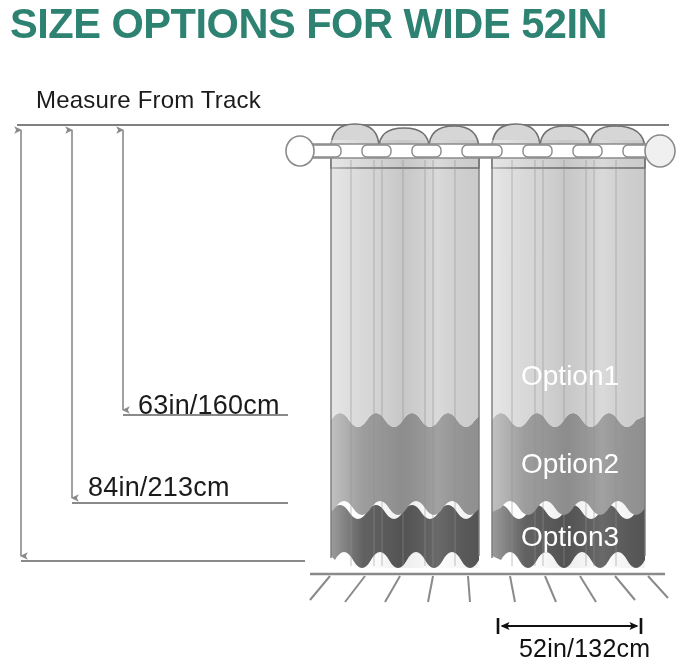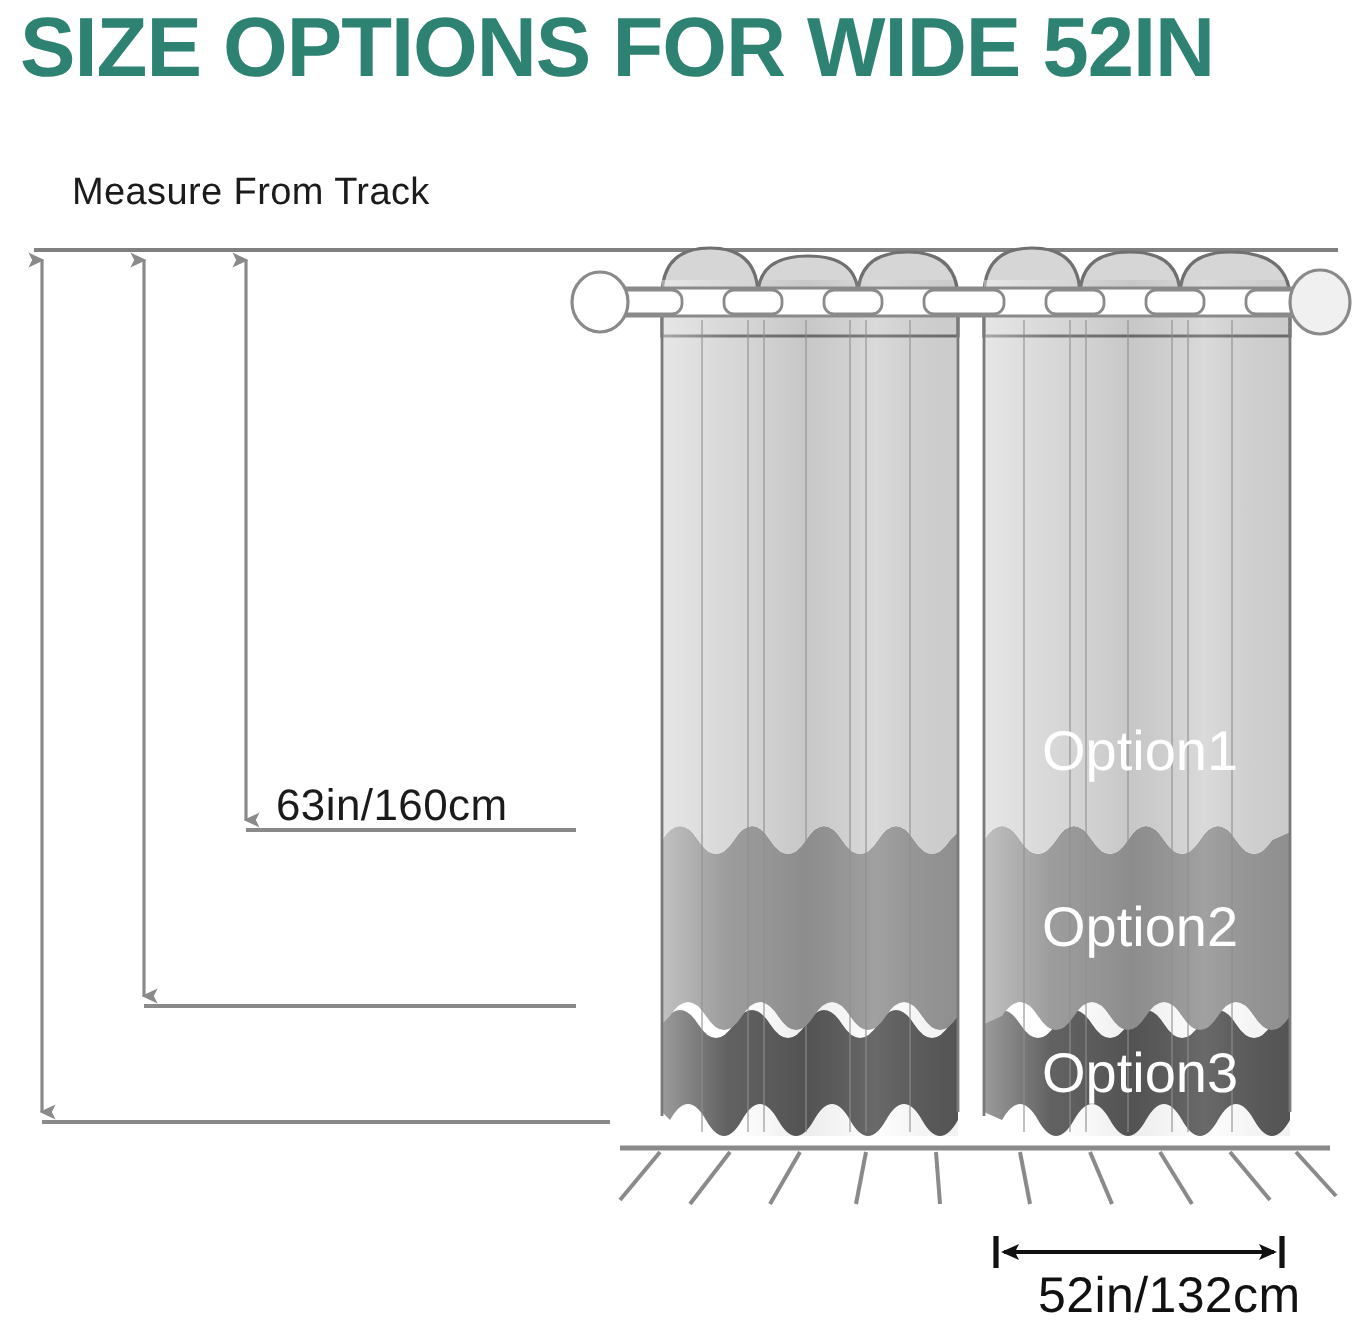--- a/index.html
+++ b/index.html
@@ -36,38 +36,38 @@
     line-height: 52px;
     transform: scaleX(0.99);
     transform-origin: left center;
   }
 
   
   #measure-label {
     position: absolute;
     left: 36px;
     top: 86px;
-    font-size: 19px;
+    font-size: 24px;
     color: #1b1b1b;
     letter-spacing: 0.2px;
     white-space: nowrap;
   }
   #track-line {
     position: absolute;
     left: 17px;
     top: 124px;
     width: 652px;
     height: 2px;
     background: #808080;
   }
 
   
   .dim-text {
     position: absolute;
-    font-size: 22px;
+    font-size: 27px;
     color: #1b1b1b;
     white-space: nowrap;
     letter-spacing: 0.2px;
   }
   #dim1-text { left: 138px; top: 390px; }
   #dim2-text { left: 88px; top: 472px; }
   #dim3-text { left: 34px; top: 531px; }
   #width-text {
     position: absolute;
     left: 519px;
@@ -92,20 +92,21 @@
 
 <div id="stage">
 
   <div id="title" style="color: rgb(46, 130, 113);">SIZE OPTIONS FOR WIDE 52IN</div>
 
   <div id="measure-label">Measure From Track</div>
 
   <div id="track-line"></div>
 
   <div class="dim-text" id="dim1-text">63in/160cm</div>
+  <div class="dim-text" id="dim2-text">84in/213cm</div>
 
   <div id="width-text">52in/132cm</div>
 
   <svg id="art" viewBox="0 0 679 660" xmlns="http://www.w3.org/2000/svg">
     <defs>
 
       <linearGradient id="pleatA" x1="0" y1="0" x2="1" y2="0">
         <stop offset="0%" stop-color="#ffffff" stop-opacity="0.40"></stop>
         <stop offset="22%" stop-color="#ffffff" stop-opacity="0.05"></stop>
         <stop offset="48%" stop-color="#000000" stop-opacity="0.07"></stop>

